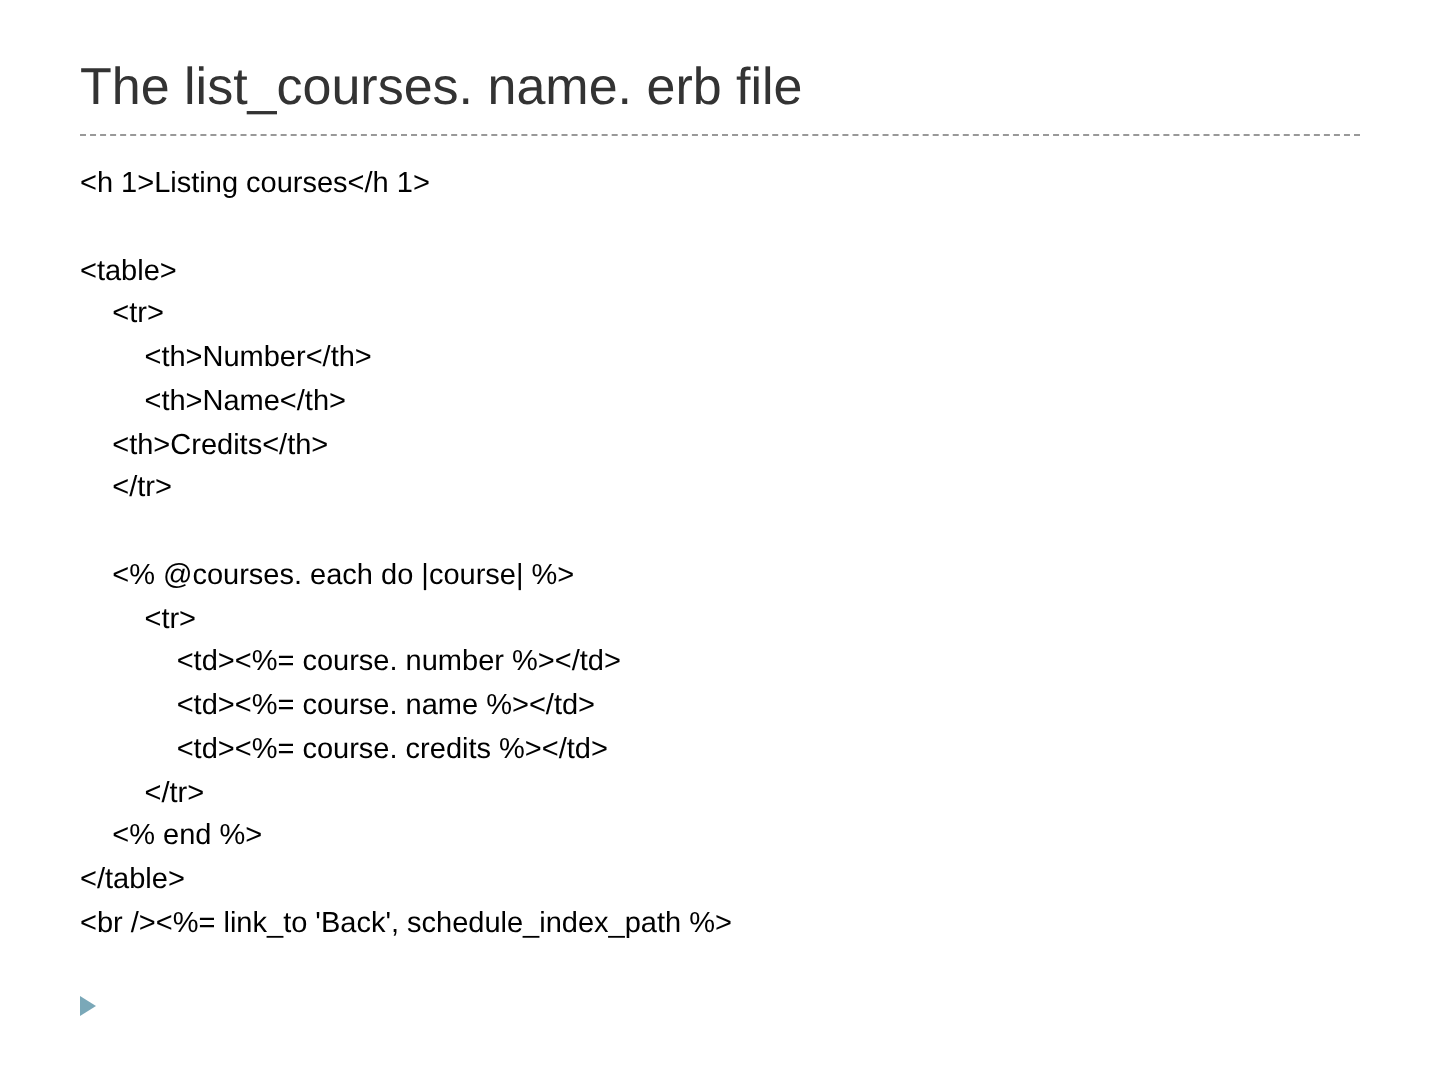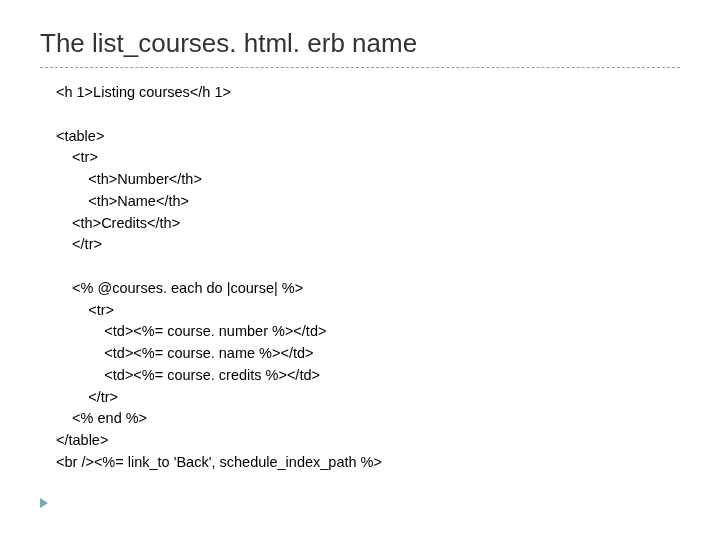--- a/index.html
+++ b/index.html
@@ -18,37 +18,36 @@
     padding-bottom: 8px;
     border-bottom: 1px dashed #999;
     margin-bottom: 14px;
   }
   .code {
     font-family: Arial, Helvetica, sans-serif;
     font-size: 14.5px;
     color: #000;
     line-height: 1.5;
     white-space: pre;
-    margin-left: 16px;
   }
   .bullet {
     position: absolute;
     left: 40px;
     bottom: 32px;
     width: 0;
     height: 0;
     border-top: 5px solid transparent;
     border-bottom: 5px solid transparent;
     border-left: 8px solid #7aa8b8;
   }
 </style>
 </head>
 <body>
 
-<div class="title">The list_courses. html. erb name</div>
+<div class="title">The list_courses. name. erb file</div>
 <div class="code">&lt;h 1&gt;Listing courses&lt;/h 1&gt;
 
 &lt;table&gt;
     &lt;tr&gt;
         &lt;th&gt;Number&lt;/th&gt;
         &lt;th&gt;Name&lt;/th&gt;
     &lt;th&gt;Credits&lt;/th&gt;
     &lt;/tr&gt;
 
     &lt;% @courses. each do |course| %&gt;

